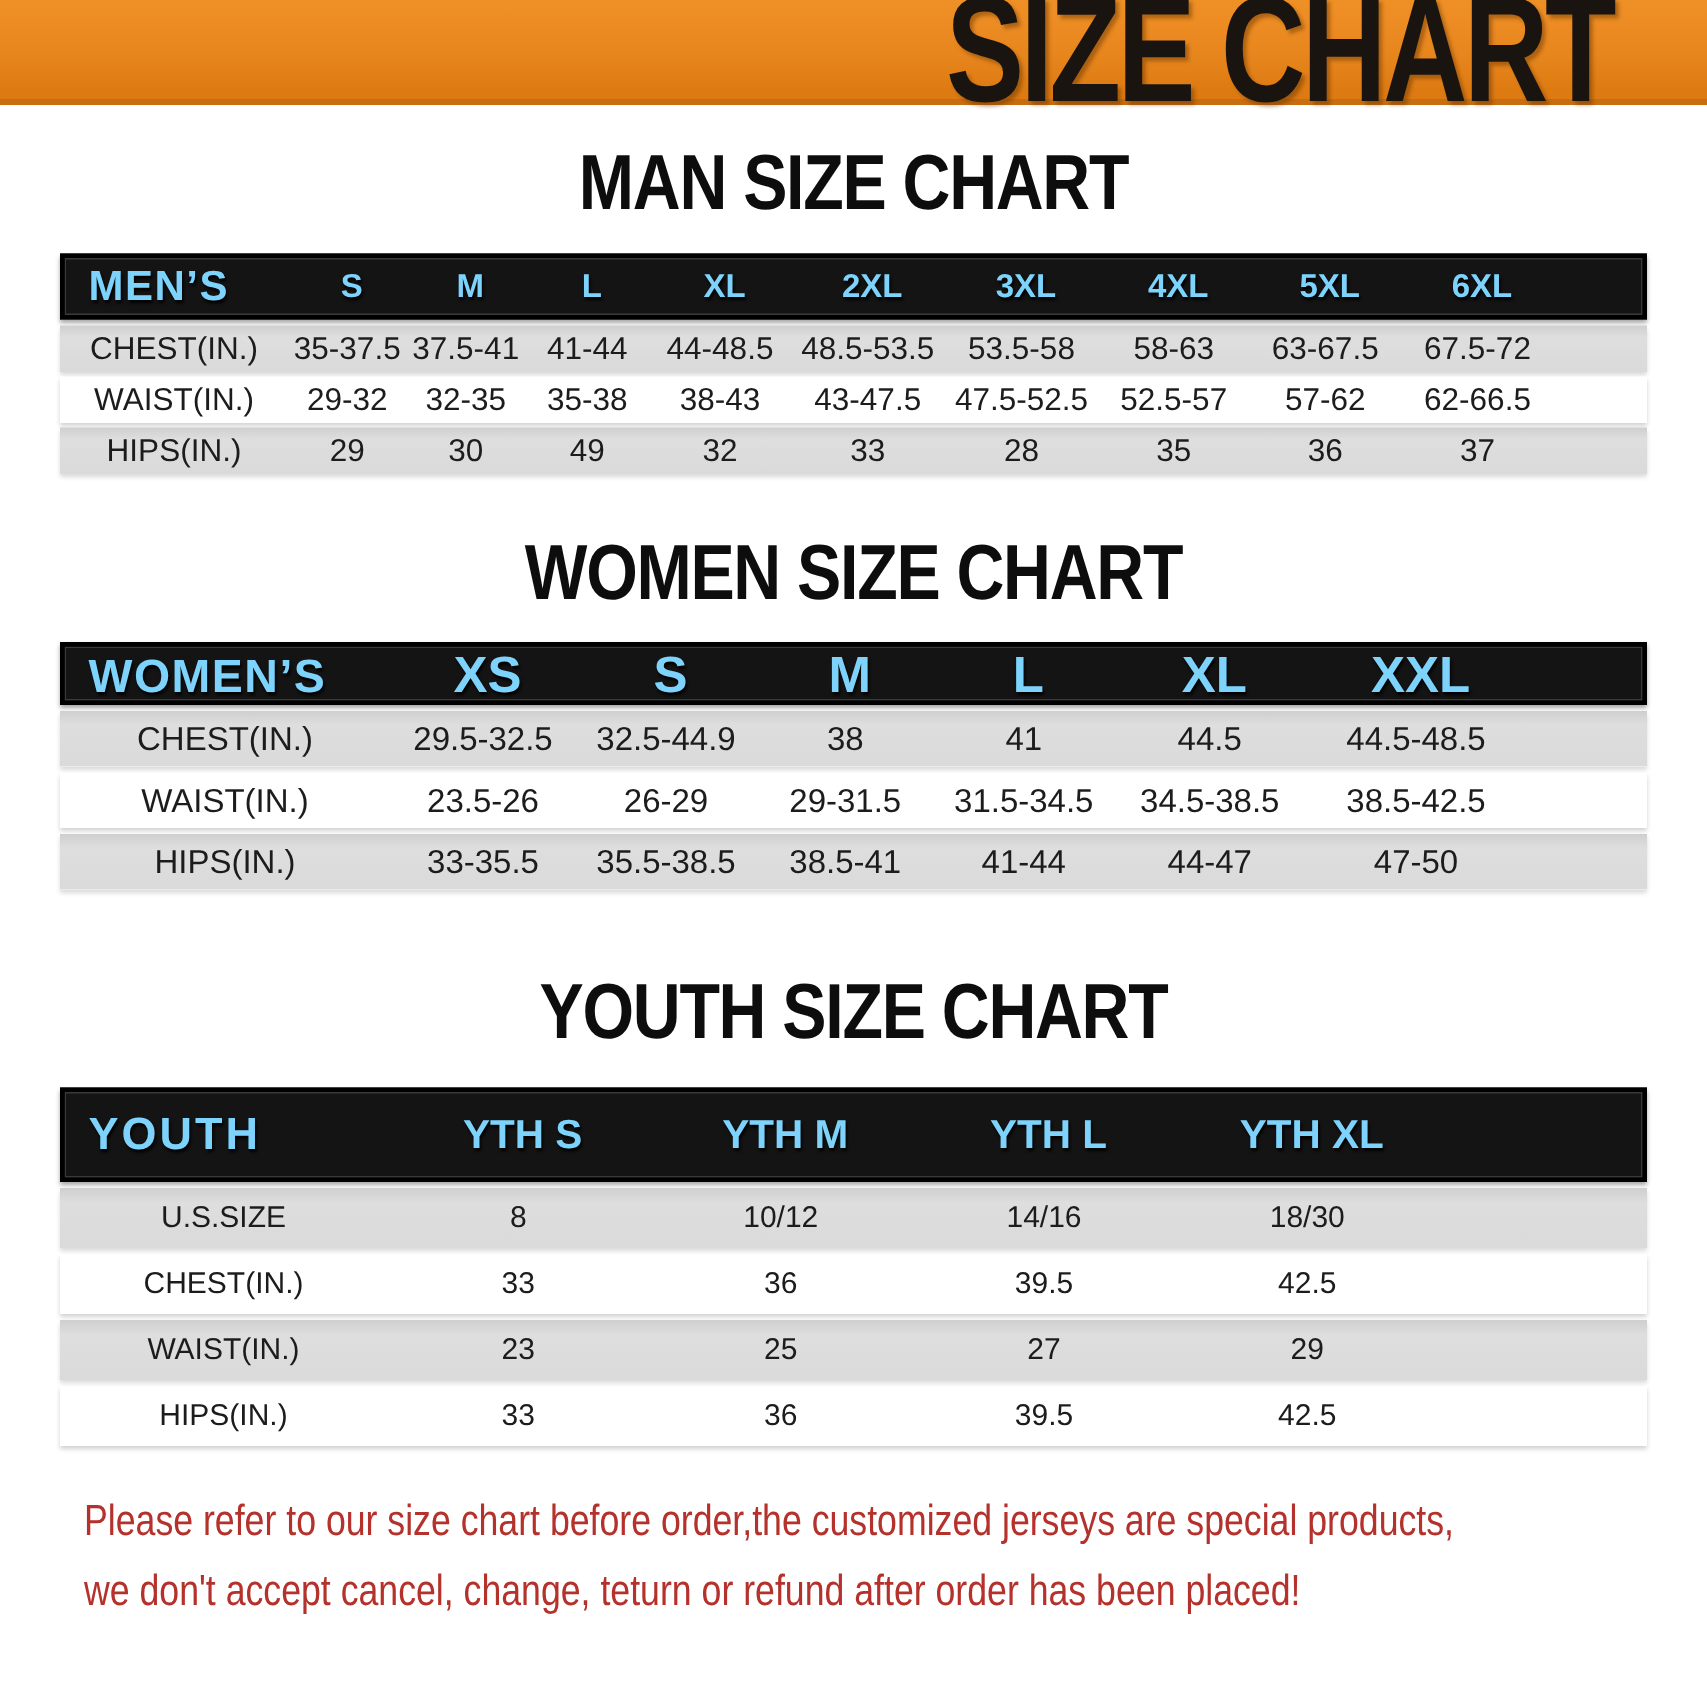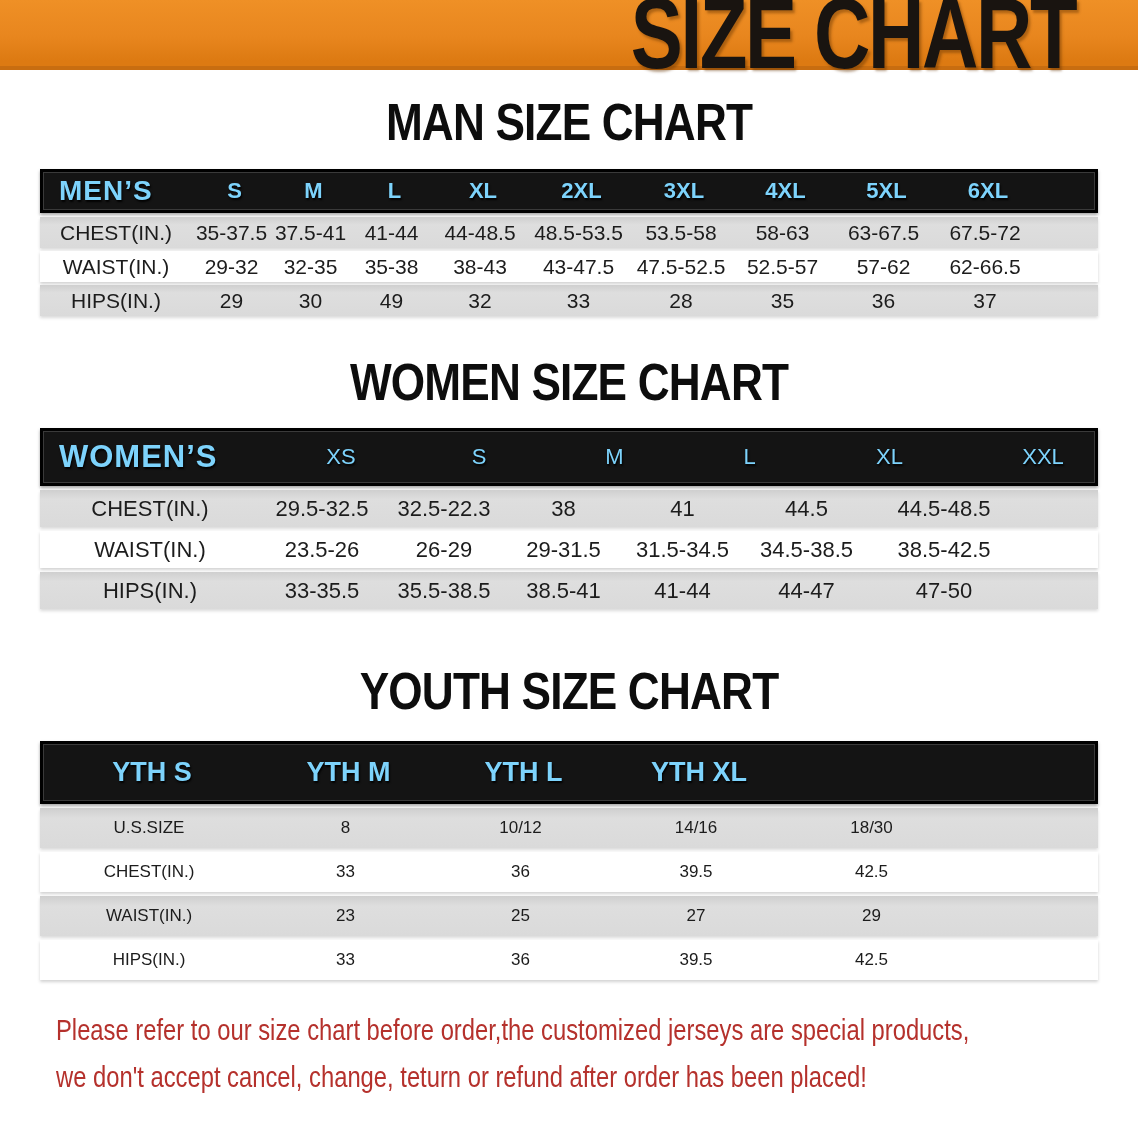--- a/index.html
+++ b/index.html
@@ -56,47 +56,47 @@
   .cols-youth .grid-row { grid-template-columns: 218px 175px 175px 176px 175px 1fr; }
 
   .table-header {
     background: #141414;
     border: 3px solid #000;
     box-shadow: inset 0 0 0 1px #3a3a3a, 0 2px 3px rgba(0,0,0,0.35);
     color: #7dd3fc;
     margin-bottom: 4px;
   }
   .cols-men   .table-header { height: 44px; }
-  .cols-women .table-header { height: 58px; gap: 16px; }
+  .cols-women .table-header { height: 42px; }
   .cols-youth .table-header { height: 63px; }
 
   .header-label {
     font-weight: bold;
     padding-left: 16px;
     letter-spacing: 1px;
     text-shadow: 1px 2px 2px rgba(0,0,0,0.9);
     white-space: nowrap;
   }
   .cols-men   .header-label { font-size: 28px; }
   .cols-women .header-label { font-size: 31px; }
   .cols-youth .header-label { font-size: 30px; letter-spacing: 2px; }
 
   .size-cell {
     text-align: center;
     text-shadow: 1px 2px 2px rgba(0,0,0,0.9);
     white-space: nowrap;
   }
   .cols-men   .size-cell { font-size: 22px; font-weight: bold; }
-  .cols-women .size-cell { font-size: 22px; font-weight: normal; }
+  .cols-women .size-cell { font-size: 34px; font-weight: bold; }
   .cols-youth .size-cell { font-size: 27px; font-weight: bold; }
 
   .table-row { color: #1c1c1c; }
   .cols-men   .table-row { height: 31px; margin-bottom: 3px; font-size: 21px; }
   .cols-women .table-row { height: 37px; margin-bottom: 4px; font-size: 22px; }
-  .cols-youth .table-row { height: 40px; margin-bottom: 4px; font-size: 17px; }
+  .cols-youth .table-row { height: 40px; margin-bottom: 4px; font-size: 20px; }
 
   .row-gray  {
     background: linear-gradient(180deg, #cfcfcf 0%, #dedede 25%, #dadada 100%);
     box-shadow: 0 2px 3px rgba(0,0,0,0.15);
   }
   .row-white {
     background: #ffffff;
     box-shadow: 0 2px 3px rgba(0,0,0,0.18);
   }
 
@@ -194,21 +194,21 @@
           <div class="cell size-cell">M</div>
           <div class="cell size-cell">L</div>
           <div class="cell size-cell">XL</div>
           <div class="cell size-cell">XXL</div>
           <div class="cell spacer"></div>
         </div>
       <div class="table-rows">
           <div class="table-row grid-row row-gray">
             <div class="cell label-cell">CHEST(IN.)</div>
             <div class="cell value-cell">29.5-32.5</div>
-            <div class="cell value-cell">32.5-22.3</div>
+            <div class="cell value-cell">32.5-44.9</div>
             <div class="cell value-cell">38</div>
             <div class="cell value-cell">41</div>
             <div class="cell value-cell">44.5</div>
             <div class="cell value-cell">44.5-48.5</div>
             <div class="cell spacer"></div>
           </div>
           <div class="table-row grid-row row-white">
             <div class="cell label-cell">WAIST(IN.)</div>
             <div class="cell value-cell">23.5-26</div>
             <div class="cell value-cell">26-29</div>
@@ -229,20 +229,21 @@
             <div class="cell spacer"></div>
           </div>
         </div>
     </div>
   </section>
 
   <section id="section-youth">
     <h2 class="section-title">YOUTH SIZE CHART</h2>
     <div class="size-table cols-youth">
       <div class="table-header grid-row">
+        <div class="cell header-label">YOUTH</div>
       <div class="cell size-cell">YTH S</div>
           <div class="cell size-cell">YTH M</div>
           <div class="cell size-cell">YTH L</div>
           <div class="cell size-cell">YTH XL</div>
           <div class="cell spacer"></div>
         </div>
       <div class="table-rows">
           <div class="table-row grid-row row-gray">
             <div class="cell label-cell">U.S.SIZE</div>
             <div class="cell value-cell">8</div>

